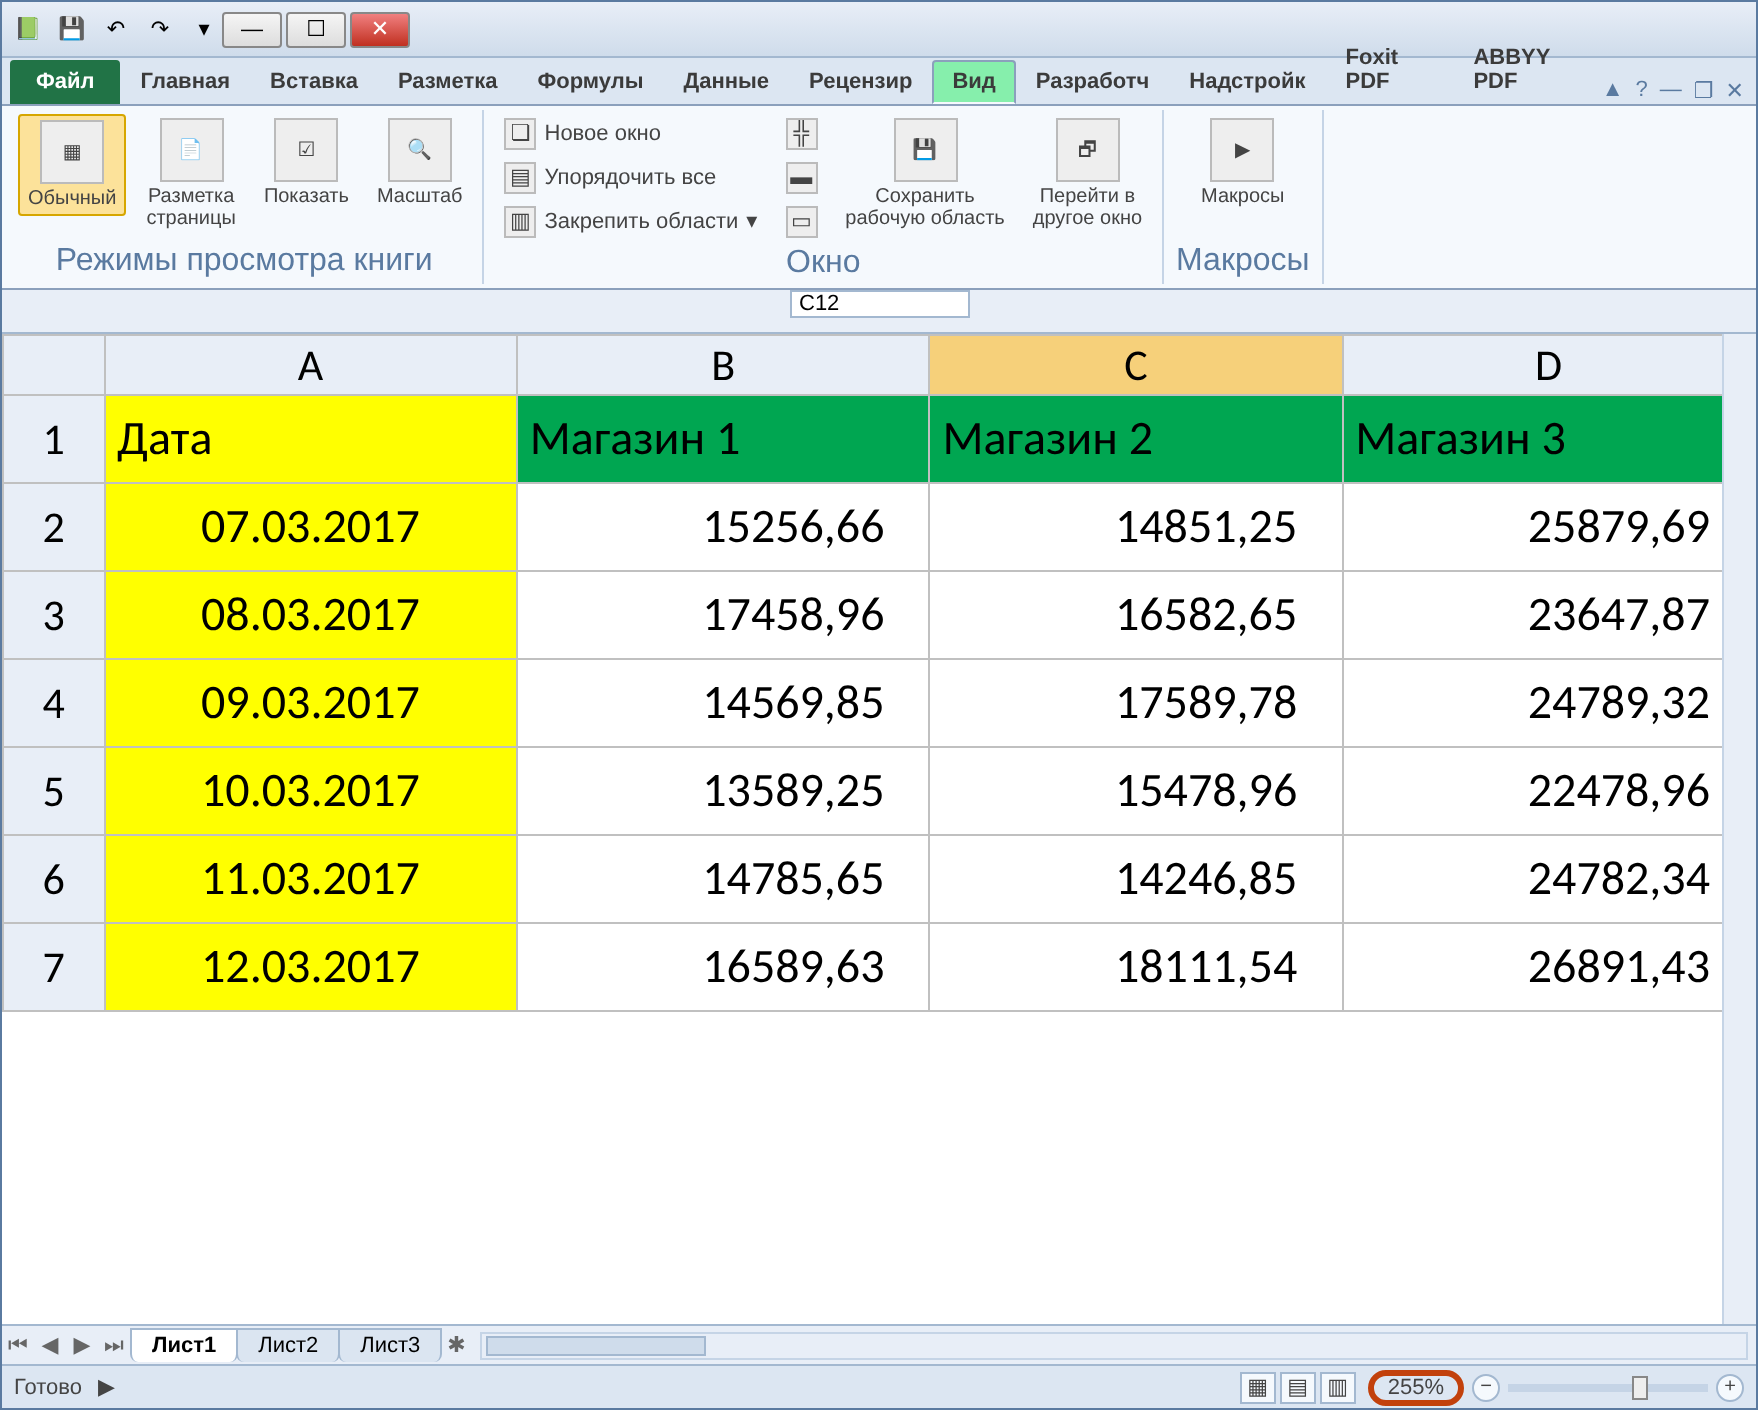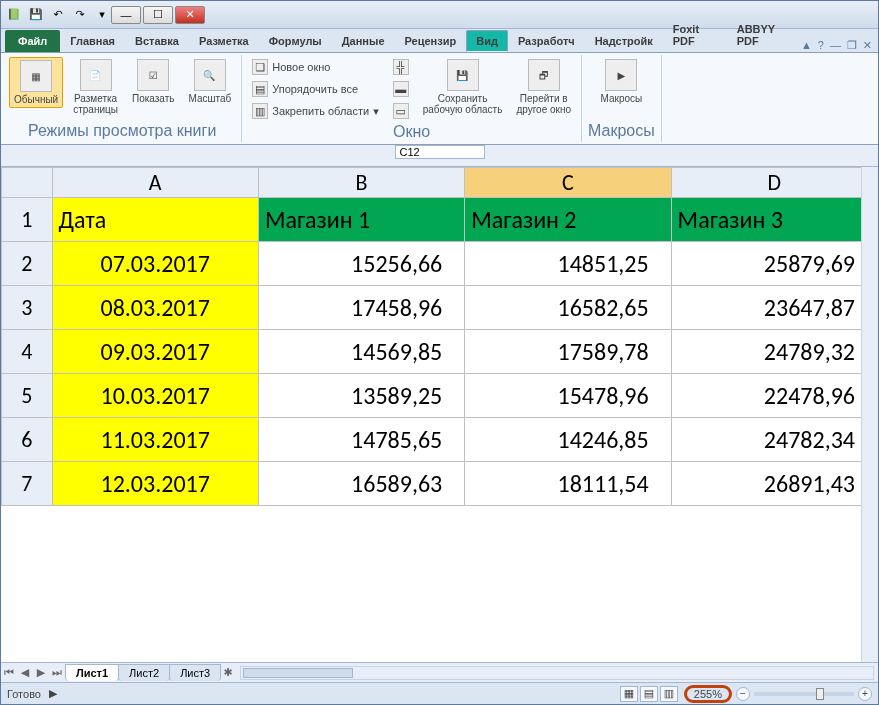--- a/index.html
+++ b/index.html
@@ -12,21 +12,21 @@
   .titlebar .icon-btn { width: 18px; height: 18px; display: flex; align-items: center; justify-content: center; }
   .titlebar .title { flex: 1; text-align: center; font-size: 12px; color: #444; }
   .titlebar .win-controls { display: flex; gap: 2px; }
   .titlebar .win-btn { width: 30px; height: 18px; border: 1px solid #888; background: linear-gradient(#f5f5f5,#ddd); border-radius: 2px; display: flex; align-items: center; justify-content: center; font-size: 11px; }
   .titlebar .close { background: linear-gradient(#f08080,#c03020); color: #fff; }
 
   
   .tabs { height: 24px; display: flex; align-items: end; background: #dce6f2; padding-left: 4px; border-bottom: 1px solid #8ba0bc; gap: 0; }
   .tabs .tab { padding: 4px 9px; font-size: 11px; color: #3b3b3b; border: 1px solid transparent; cursor: default; font-weight: bold; }
   .tabs .tab.file { background: #217346; color: #fff; border-radius: 2px 2px 0 0; padding: 4px 12px; }
-  .tabs .tab.active { background: #14b8a6; border: 1px solid #8ba0bc; border-bottom: 1px solid #f5f9fd; border-radius: 2px 2px 0 0; }
+  .tabs .tab.active { background: #86efac; border: 1px solid #8ba0bc; border-bottom: 1px solid #f5f9fd; border-radius: 2px 2px 0 0; }
   .tabs .right-icons { margin-left: auto; display: flex; gap: 6px; padding-right: 6px; color: #5a7aa0; }
 
   
   .ribbon { height: 92px; background: #f5f9fd; border-bottom: 1px solid #8ba0bc; display: flex; padding: 2px; }
   .rgroup { border-right: 1px solid #c5d4e6; padding: 2px 6px; display: flex; flex-direction: column; align-items: center; justify-content: space-between; font-size: 10px; color: #444; }
   .rgroup .label { color: #5a7aa0; padding-top: 2px; font-size: 16px; }
   .rgroup .btns { display: flex; gap: 6px; flex: 1; align-items: flex-start; }
   .rbtn { display: flex; flex-direction: column; align-items: center; gap: 2px; padding: 2px 4px; text-align: center; line-height: 1.1; }
   .rbtn.active { background: #fce29a; border: 1px solid #d6a600; border-radius: 2px; }
   .rbtn .ico { width: 32px; height: 32px; background: #eee; border: 1px solid #bbb; display: flex; align-items: center; justify-content: center; }

